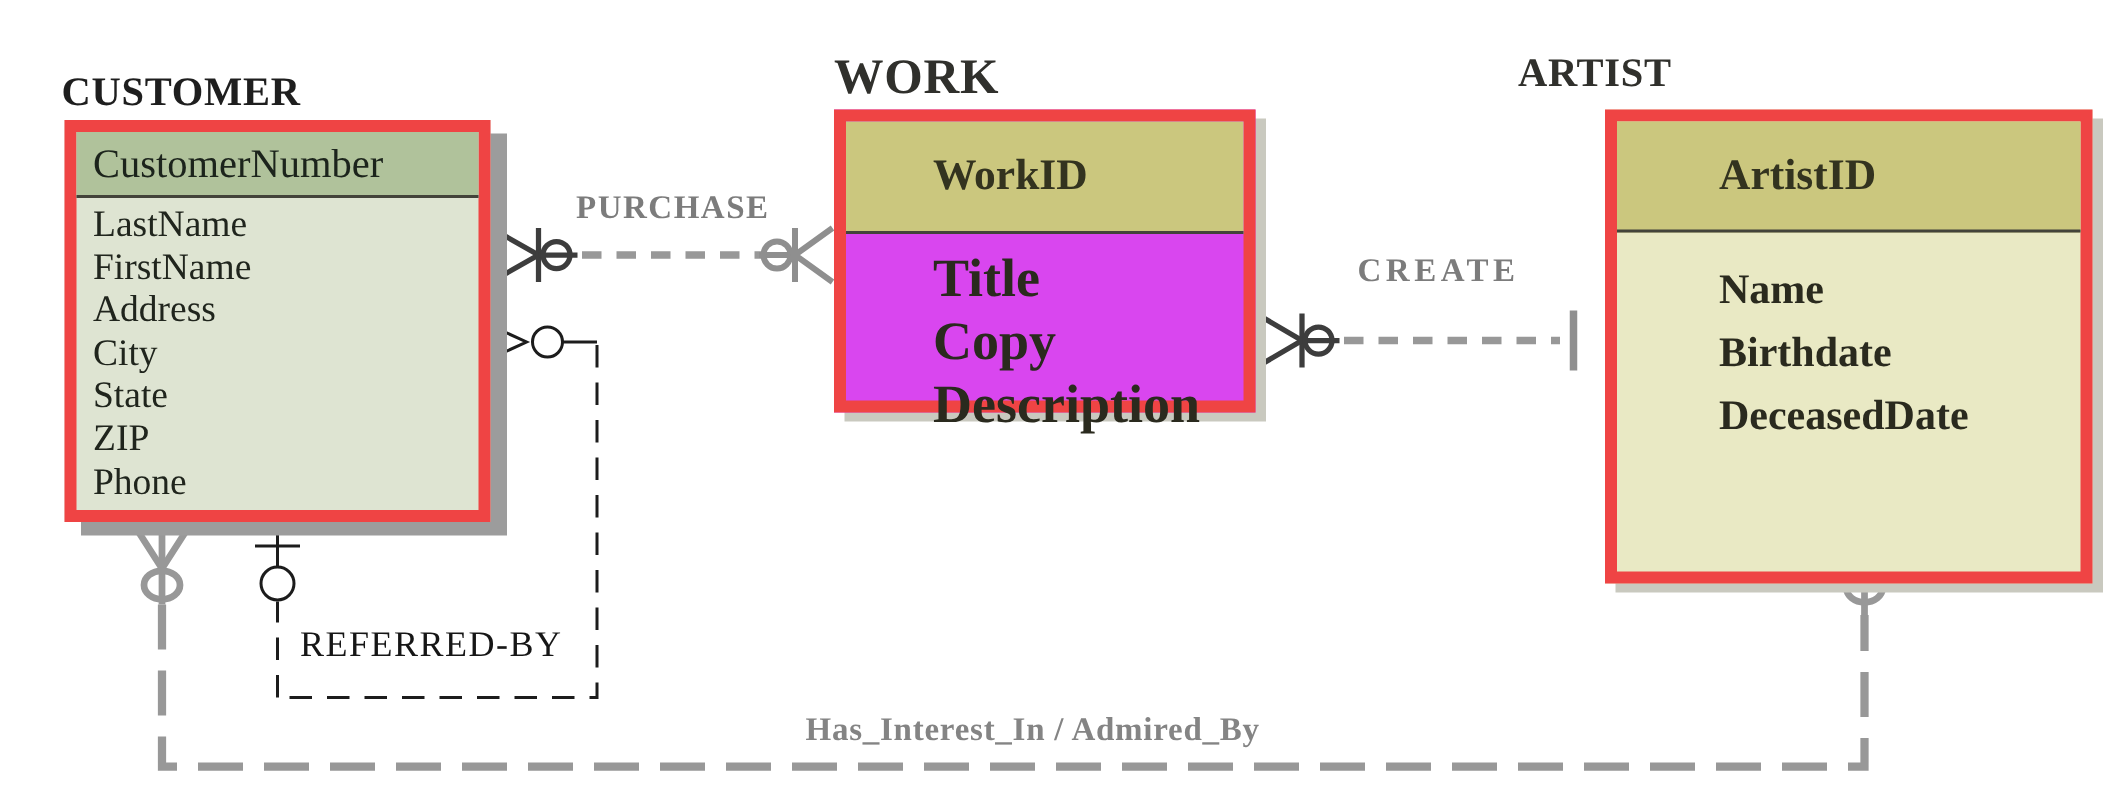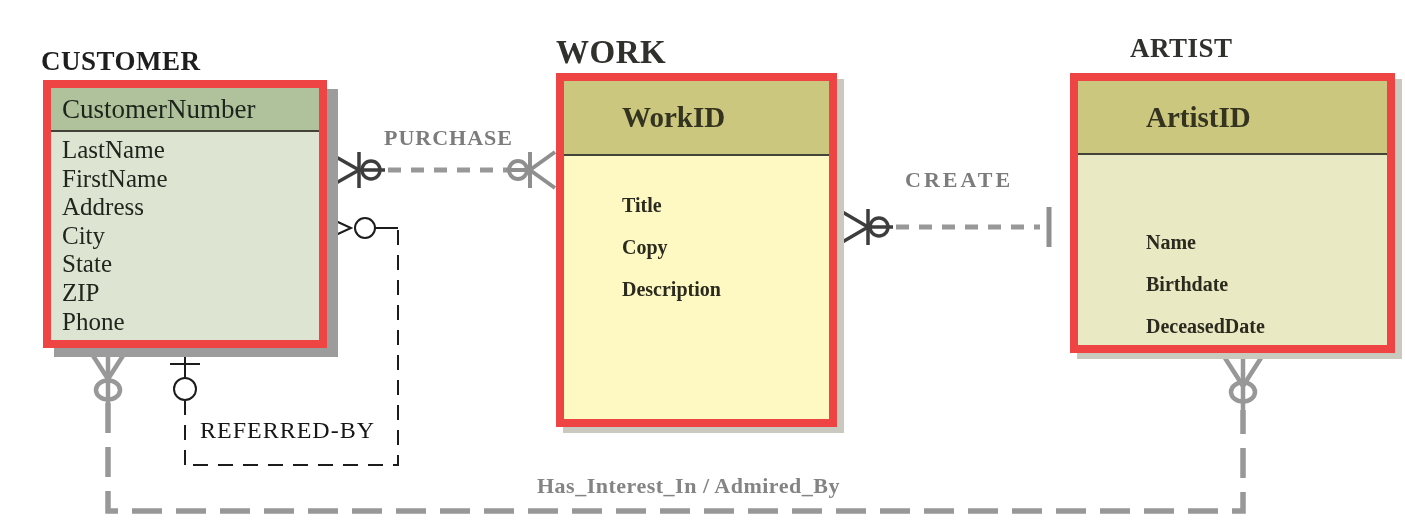--- a/index.html
+++ b/index.html
@@ -6,36 +6,36 @@
   *{box-sizing:border-box;}
   #canvas{
     position:relative;width:1405px;height:529px;background:#ffffff;overflow:hidden;
     font-family:Liberation Serif, serif;
   }
   #connectors{position:absolute;left:0;top:0;width:1405px;height:529px;pointer-events:none;}
 
   .entity-title{position:absolute;line-height:1;white-space:nowrap;}
   .t-customer{left:41px;top:48px;font-size:27px;font-weight:600;color:#1e1e1e;letter-spacing:.5px;}
   .t-work{left:556px;top:36px;font-size:33px;font-weight:bold;color:#30302c;letter-spacing:.5px;}
-  .t-artist{left:1130px;top:35px;font-size:27px;font-weight:bold;color:#30302c;letter-spacing:.5px;}
+  .t-artist{left:1012px;top:35px;font-size:27px;font-weight:bold;color:#30302c;letter-spacing:.5px;}
 
   .entity-box{position:absolute;border:8px solid #ef4444;}
   .ebox-customer{left:43px;top:80px;width:284px;height:268px;background:#dee4d2;box-shadow:11px 9px 0 #9c9c9c;}
-  .ebox-work{left:556px;top:73px;width:281px;height:354px;background:#fef9c3;box-shadow:7px 6px 0 #c9c9bf;}
-  .ebox-artist{left:1070px;top:73px;width:325px;height:280px;background:#e9e9c4;box-shadow:7px 6px 0 #c9c9bf;}
+  .ebox-work{left:556px;top:73px;width:281px;height:202px;background:#d946ef;box-shadow:7px 6px 0 #c9c9bf;}
+  .ebox-artist{left:1070px;top:73px;width:325px;height:316px;background:#e9e9c4;box-shadow:7px 6px 0 #c9c9bf;}
 
   .ehdr{border-bottom:2px solid #43433a;white-space:nowrap;overflow:hidden;}
   .ebox-customer .ehdr{height:44px;line-height:42px;background:#b0c29b;font-size:27px;color:#1c241c;padding-left:11px;}
   .ebox-work .ehdr{height:75px;line-height:73px;background:#cbc77e;font-size:29px;font-weight:bold;color:#33331f;padding-left:58px;}
   .ebox-artist .ehdr{height:74px;line-height:72px;background:#cbc77e;font-size:29px;font-weight:bold;color:#33331f;padding-left:68px;}
 
   .ebody{white-space:nowrap;}
   .ebox-customer .ebody{padding:4px 0 0 11px;font-size:25px;line-height:28.6px;color:#20251d;}
-  .ebox-work .ebody{padding:28px 0 0 58px;font-size:20px;line-height:42px;font-weight:bold;color:#2a2a1e;}
-  .ebox-artist .ebody{padding:18px 0 0 68px;font-size:20px;line-height:42px;font-weight:bold;color:#2a2a1e;margin-top:48px;}
+  .ebox-work .ebody{padding:8px 0 0 58px;font-size:36px;line-height:42px;font-weight:bold;color:#2a2a1e;}
+  .ebox-artist .ebody{padding:18px 0 0 68px;font-size:28px;line-height:42px;font-weight:bold;color:#2a2a1e;}
 
   .rlabel{position:absolute;line-height:1;white-space:nowrap;}
   .l-purchase{left:384px;top:127px;font-size:22px;font-weight:bold;letter-spacing:1px;color:#7c7c7c;}
   .l-create{left:905px;top:169px;font-size:22px;font-weight:bold;letter-spacing:3px;color:#7c7c7c;}
   .l-referred{left:200px;top:418px;font-size:24px;letter-spacing:1px;color:#161616;}
   .l-interest{left:537px;top:475px;font-size:22px;font-weight:bold;letter-spacing:.5px;color:#848484;}
 </style>
 </head>
 <body>
 

